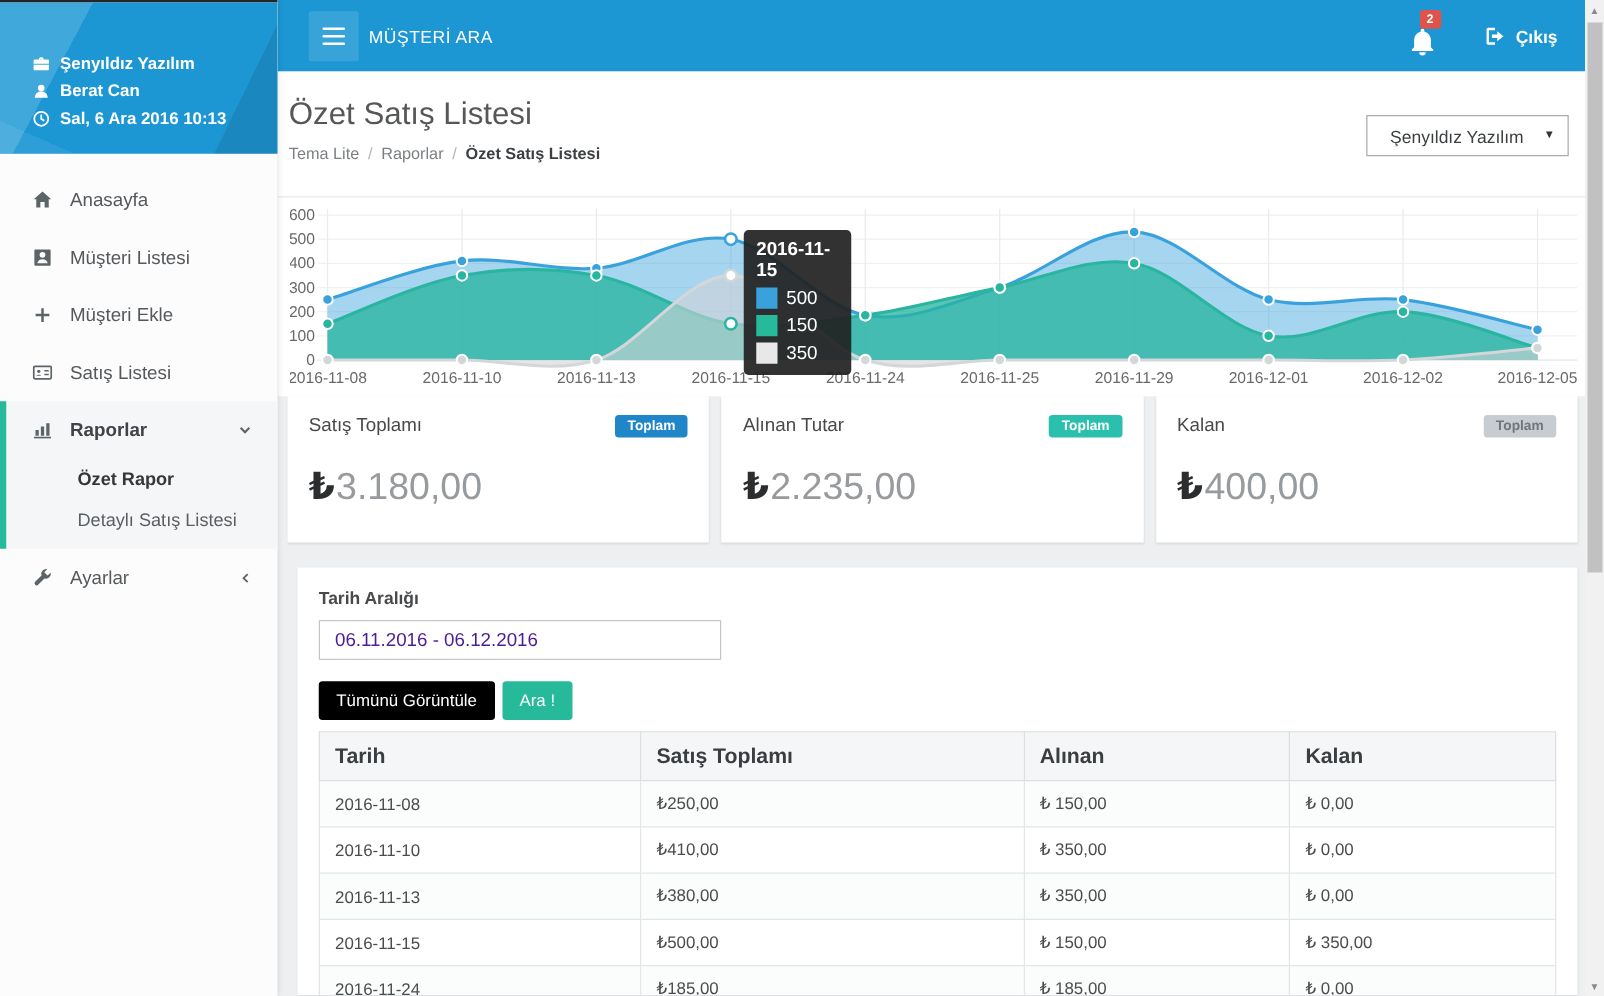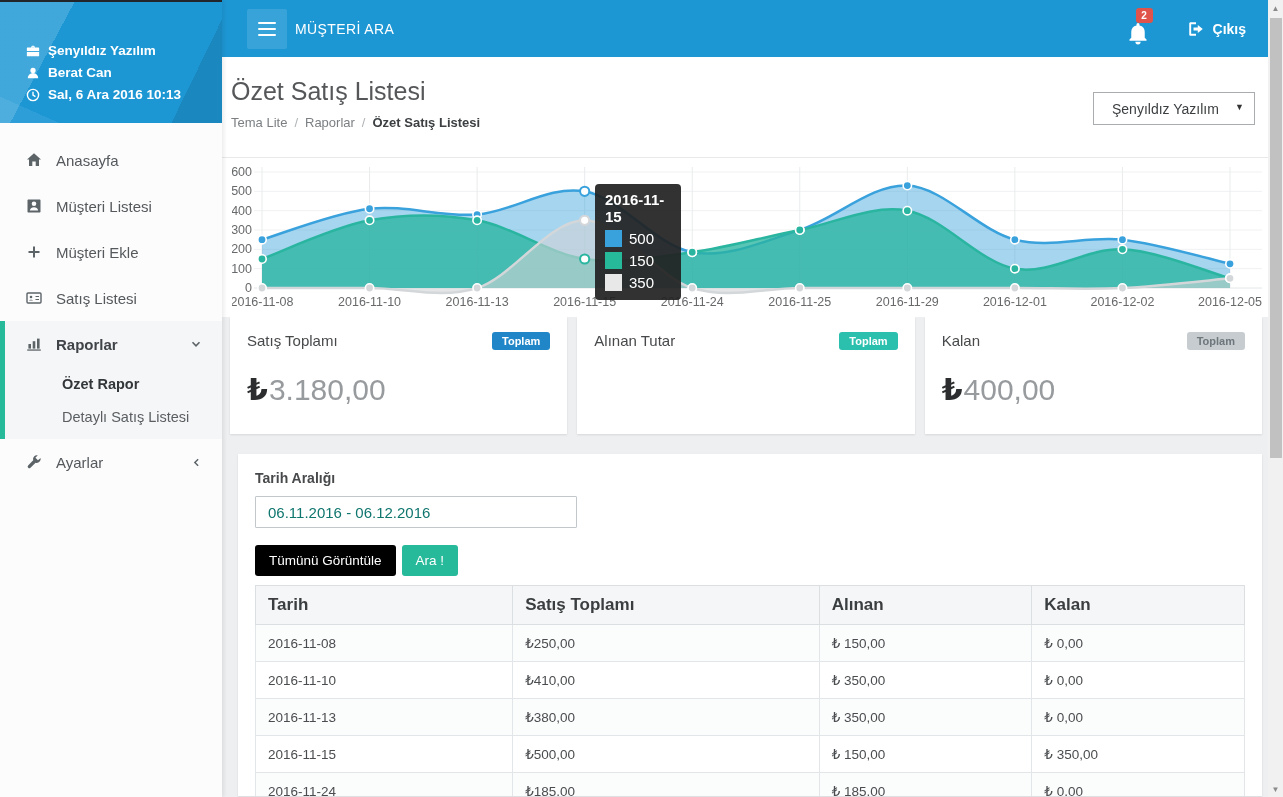--- a/index.html
+++ b/index.html
@@ -89,21 +89,21 @@
   .badge.b-teal { background:#2bc0ae; }
   .badge.b-gray { background:#c7ccd0; color:#6e777c; }
   .card-value { margin-top:22px; font-size:30px; color:#989b9e; }
   .card-value .cur { color:#2b2d2e; font-weight:bold; margin-right:1px; }
 
   
   .panel { background:#fff; margin:20px 6px 0 16px; height:342px; overflow:hidden;
     box-shadow:0 1px 2px rgba(0,0,0,0.10); padding:16px 17px 0 17px; }
   .filter-label { font-size:14px; font-weight:bold; color:#47494b; }
   .date-input { display:block; margin-top:10px; width:322px; height:32px;
-    border:1px solid #c3c7ca; border-radius:1px; font-size:15px; color:#0f766e;
+    border:1px solid #c3c7ca; border-radius:1px; font-size:15px; color:#4c1d95;
     padding-left:12px; font-family:inherit; }
   .btn-row { margin-top:17px; display:flex; gap:6px; }
   .btn { border:none; border-radius:3px; color:#fff; font-size:13.5px;
     padding:8px 14px; cursor:pointer; font-family:inherit; }
   .btn-blue { background:#000000; }
   .btn-green { background:#26b99a; }
 
   table.data { width:100%; margin-top:9px; border-collapse:collapse; }
   table.data th { background:#f5f6f7; border:1px solid #dcdfe1; text-align:left;
     font-size:17px; color:#3b3e40; padding:9px 12px; }
@@ -353,20 +353,21 @@
         <span class="card-title">Satış Toplamı</span>
         <span class="badge b-blue">Toplam</span>
       </div>
       <div class="card-value"><span class="cur">₺</span><span>3.180,00</span></div>
     </div>
     <div class="stat-card">
       <div class="card-head">
         <span class="card-title">Alınan Tutar</span>
         <span class="badge b-teal">Toplam</span>
       </div>
+      <div class="card-value"><span class="cur">₺</span><span>2.235,00</span></div>
     </div>
     <div class="stat-card">
       <div class="card-head">
         <span class="card-title">Kalan</span>
         <span class="badge b-gray">Toplam</span>
       </div>
       <div class="card-value"><span class="cur">₺</span><span>400,00</span></div>
     </div>
   </div>
 

